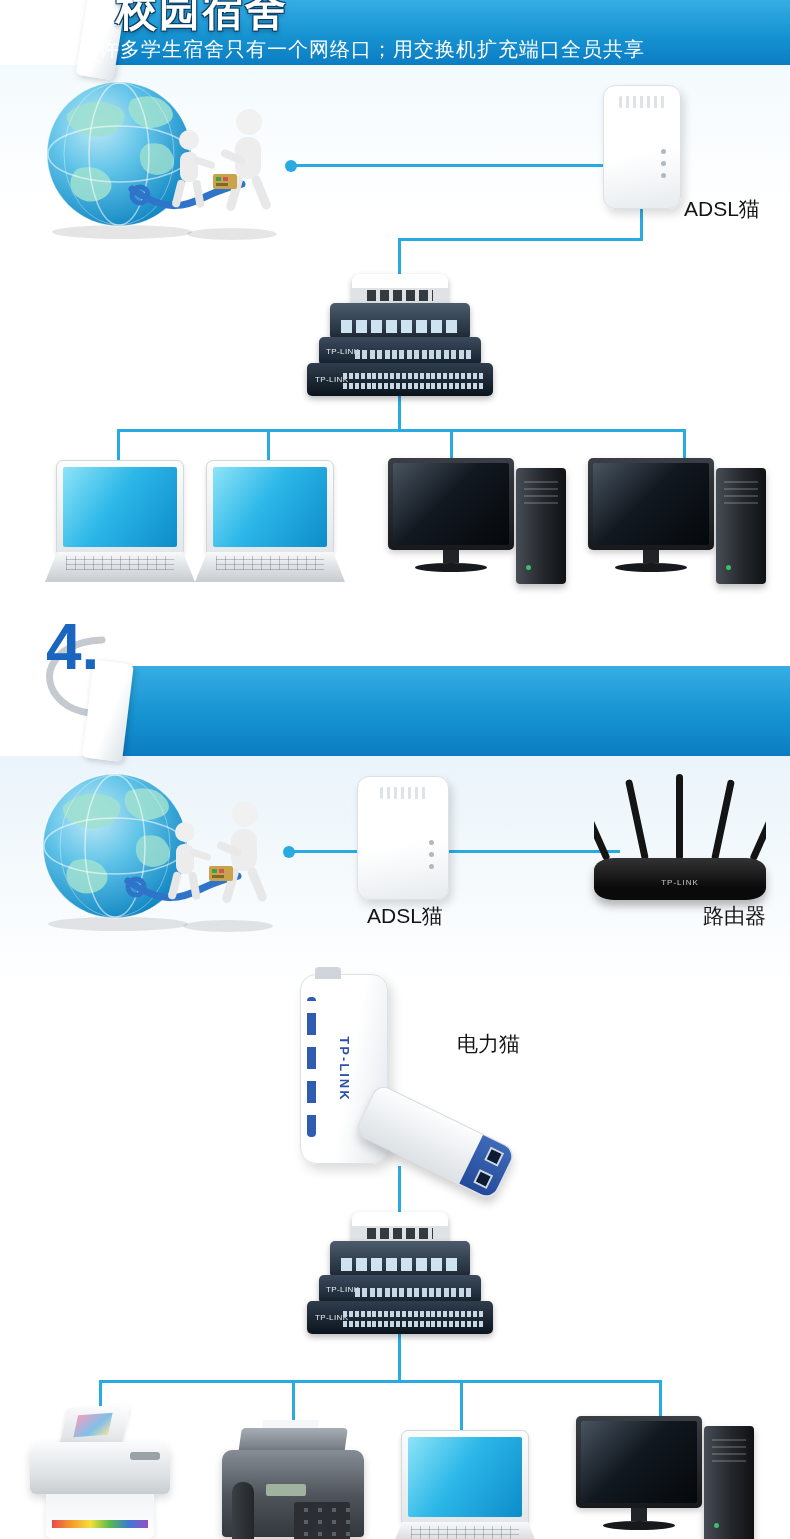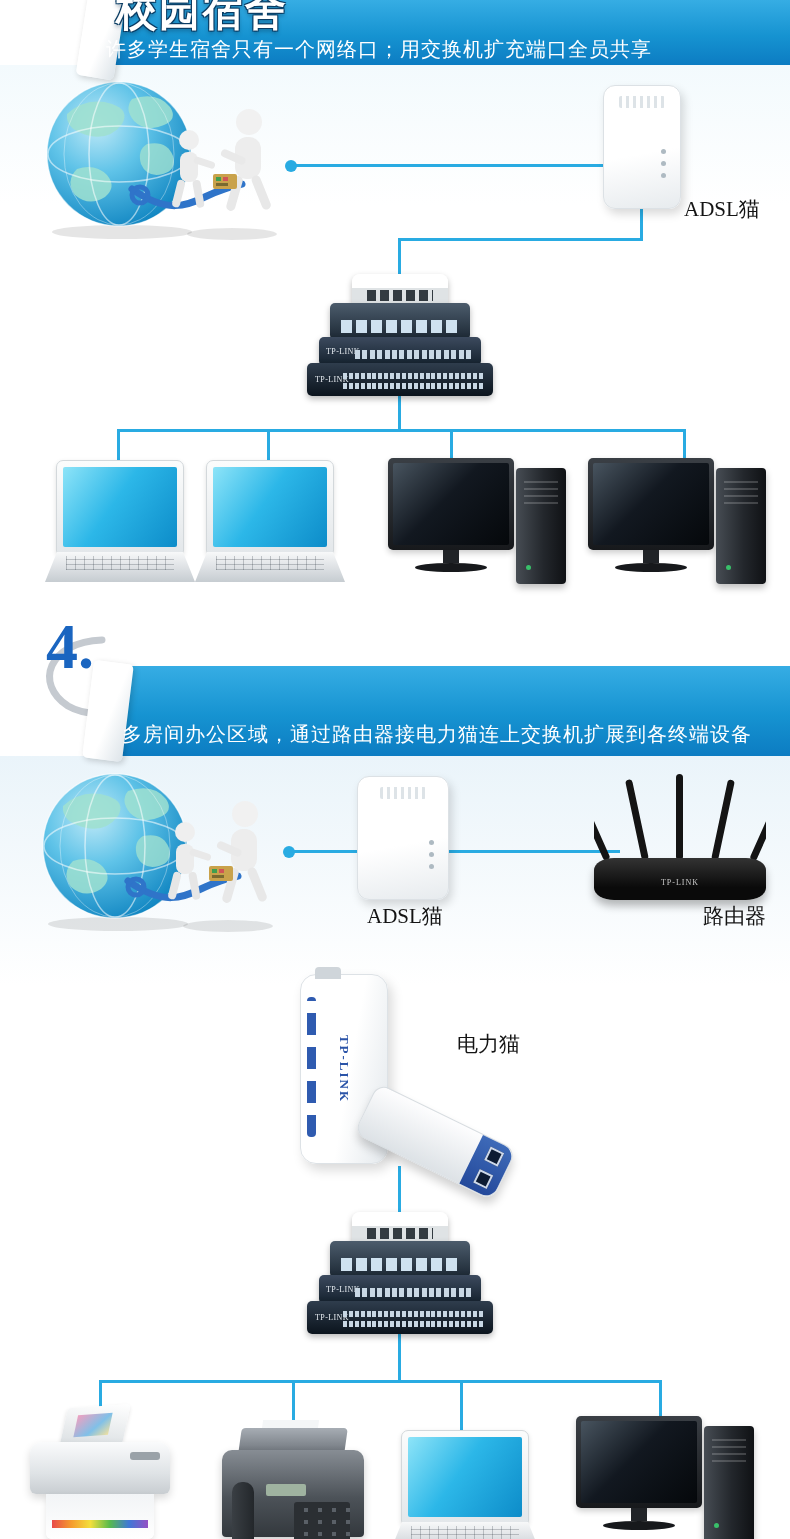--- a/index.html
+++ b/index.html
@@ -1,17 +1,17 @@
 <!DOCTYPE html>
 <html><head>
 <meta charset="utf-8">
 <style>
   html,body { margin:0; padding:0; background:#ffffff; }
   .canvas { position:relative; width:790px; height:1539px; overflow:hidden; background:#ffffff;
-            font-family:Liberation Serif, serif; }
+            font-family:Liberation Sans, sans-serif; }
   .abs { position:absolute; }
 
   
   .line { position:absolute; background:#29abe2; z-index:1; }
   .dot  { position:absolute; width:12px; height:12px; border-radius:50%; background:#29abe2; z-index:2; }
 
   
   .band { position:absolute; background:linear-gradient(180deg,#36ade4 0%,#1693d1 55%,#0c7cc2 100%); z-index:2; }
   .curl { position:absolute; background:linear-gradient(105deg,#ffffff 55%,#dde4e9); border-radius:5px;
           box-shadow:2px 2px 6px rgba(0,0,0,.18); z-index:3; }
@@ -169,21 +169,21 @@
   </defs>
 </svg>
 
 <div class="canvas">
 
   <div class="diag-bg1"></div>
 
   <div class="band" style="left:95px;top:0;width:695px;height:65px"></div>
   <div class="curl" style="left:82px;top:-6px;width:38px;height:84px;transform:rotate(9deg)"></div>
   <div class="band-title" style="left:116px;top:-16px;font-size:41px">校园宿舍</div>
-  <div class="band-sub" style="left:106px;top:36px">许多学生宿舍只有一个网络口；用交换机扩充端口全员共享</div>
+  <div class="band-sub" style="left:99px;top:36px">许多学生宿舍只有一个网络口；用交换机扩充端口全员共享</div>
 
   <svg class="abs" style="left:36px;top:74px" width="252" height="168">
       <use href="#globe-people"></use>
     </svg>
 
   <div class="dot" style="left:285px;top:160px"></div>
   <div class="line" style="left:291px;top:164px;width:352px;height:3px"></div>
   <div class="line" style="left:640px;top:205px;width:3px;height:36px"></div>
   <div class="line" style="left:398px;top:238px;width:245px;height:3px"></div>
   <div class="line" style="left:398px;top:238px;width:3px;height:38px"></div>
@@ -256,21 +256,20 @@
     <div class="tower-led"></div>
   </div>
 
   <svg class="abs" style="left:24px;top:632px;z-index:1" width="104" height="92">
     <path d="M78,8 C24,10 10,52 44,74 C56,81 72,83 90,80" stroke="#c5cad0" stroke-width="7" fill="none" stroke-linecap="round"></path>
   </svg>
   <div class="secnum" style="left:46px;top:610px">4.</div>
 
   <div class="band" style="left:106px;top:666px;width:684px;height:90px"></div>
   <div class="curl" style="left:88px;top:662px;width:40px;height:98px;transform:rotate(7deg)"></div>
-  <div class="band-sub" style="left:122px;top:721px">多房间办公区域，通过路由器接电力猫连上交换机扩展到各终端设备</div>
 
   <div class="diag-bg2"></div>
 
   <svg class="abs" style="left:32px;top:766px" width="252" height="168">
       <use href="#globe-people"></use>
     </svg>
 
   <div class="dot" style="left:283px;top:846px"></div>
   <div class="line" style="left:289px;top:850px;width:331px;height:3px"></div>
 

